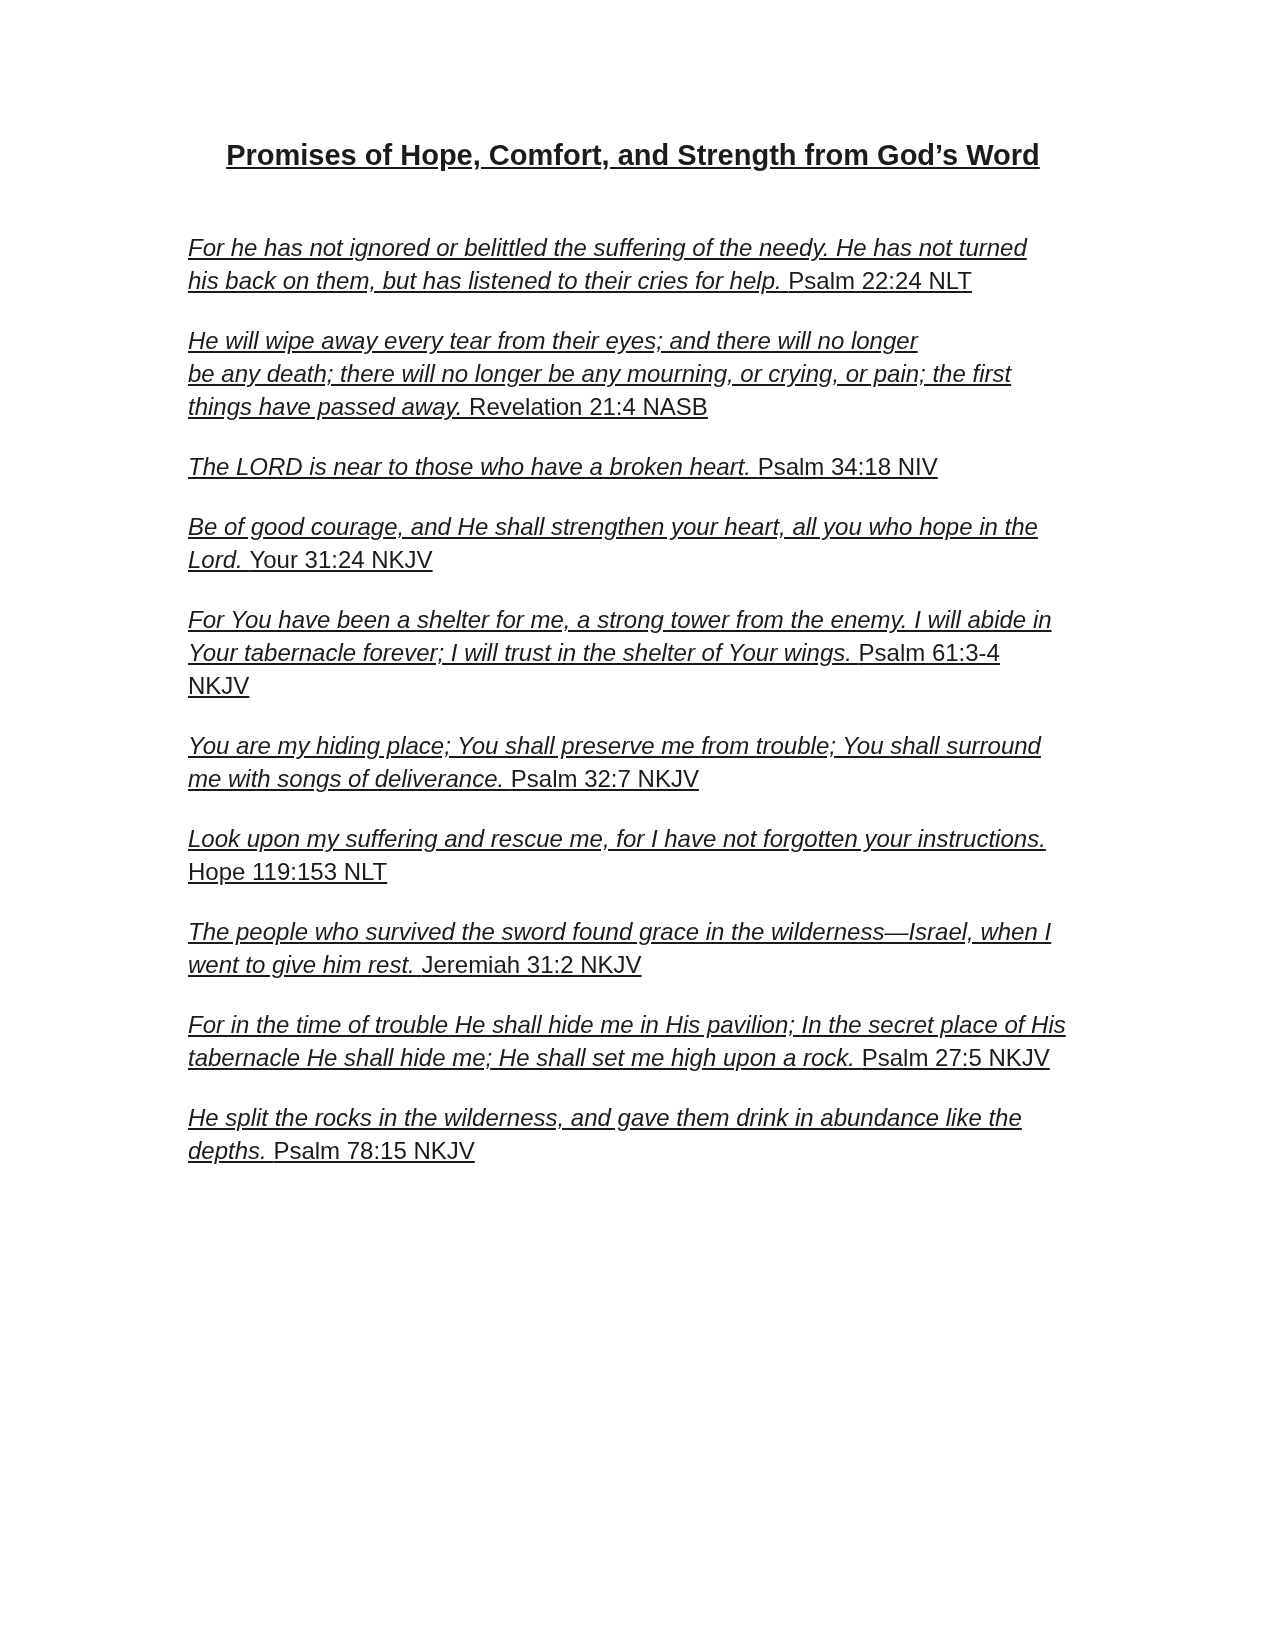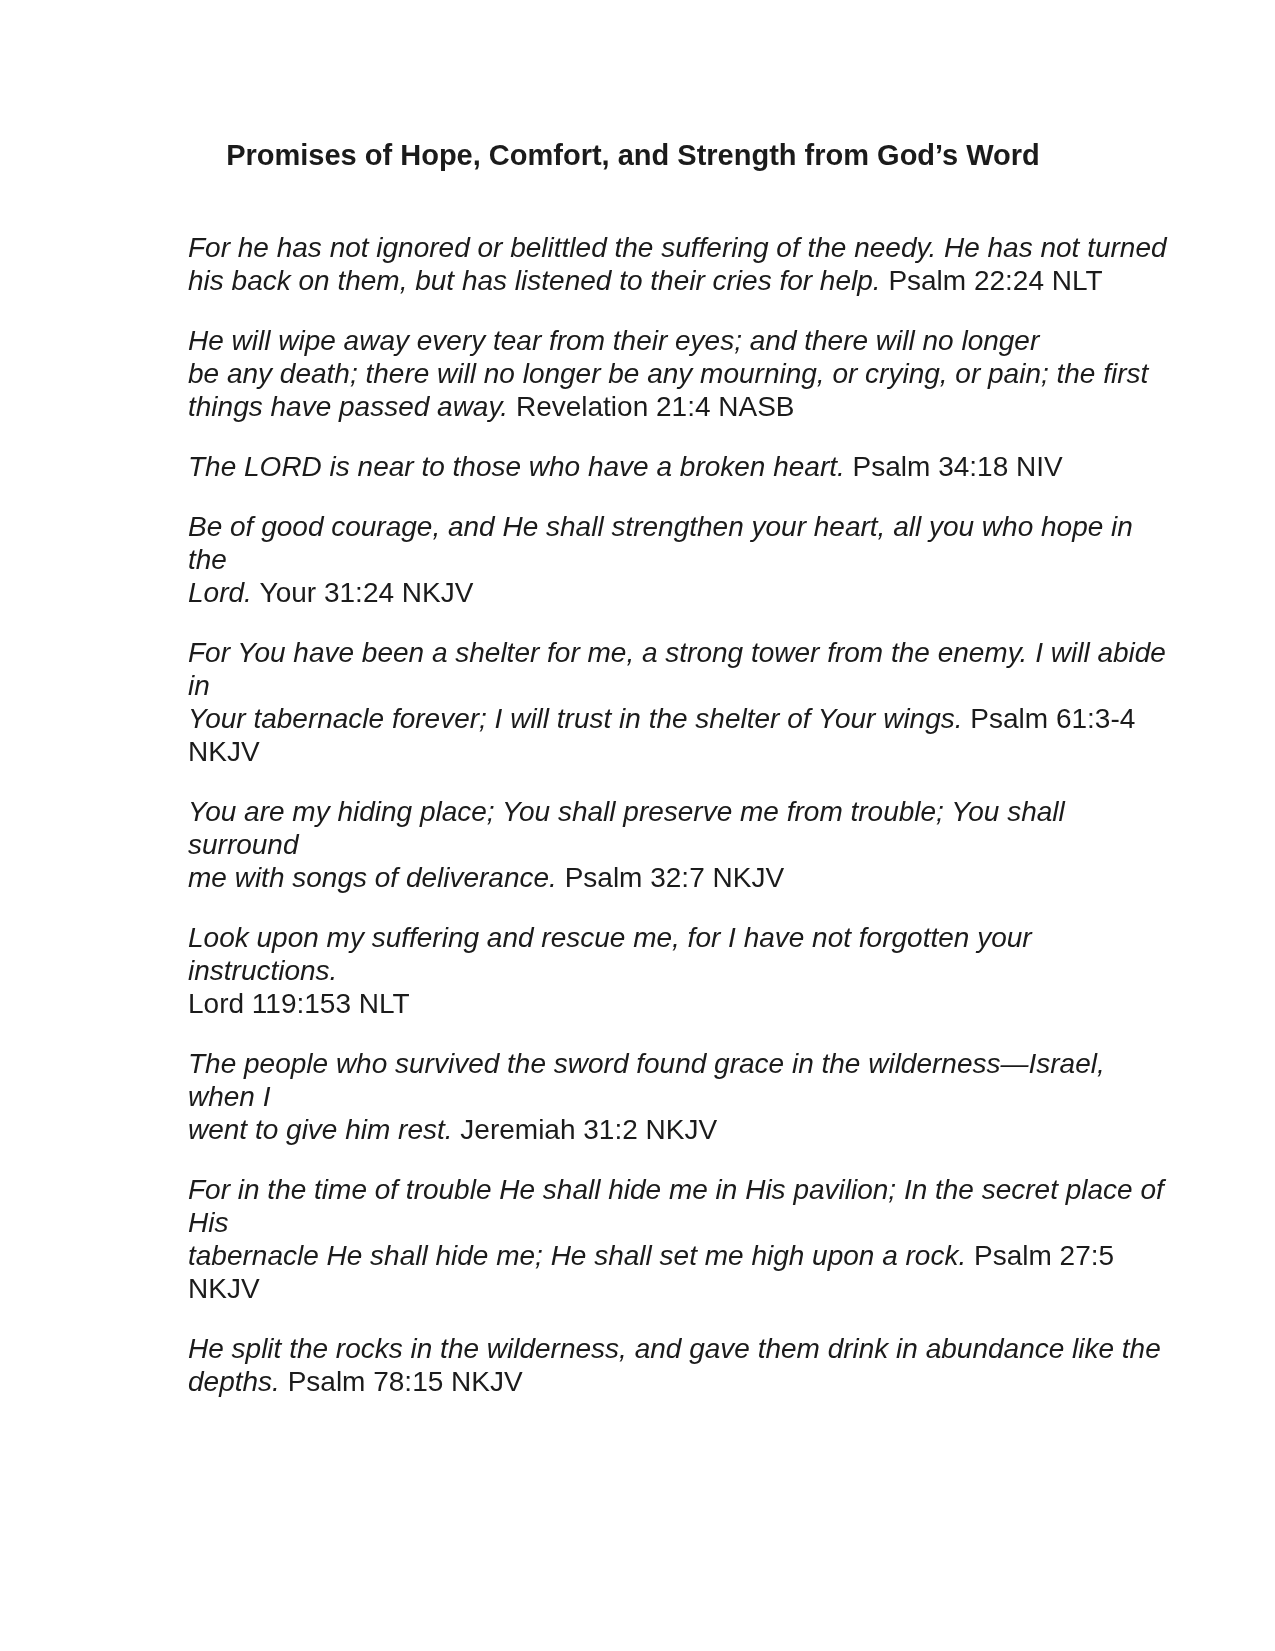--- a/index.html
+++ b/index.html
@@ -12,36 +12,37 @@
     height: 1651px;
     font-family: "Liberation Sans", sans-serif;
     color: #1b1b1b;
     overflow: hidden;
   }
   .page {
     padding: 137px 0 0 188px;
     box-sizing: border-box;
     width: 1275px;
     height: 1651px;
+    text-decoration: underline;
   }
   .title {
     width: 890px;
     margin: 0 0 58px 0;
     text-align: center;
     font-size: 29px;
     line-height: 36px;
     font-weight: 700;
     color: #1b1b1b;
   }
   .quotes {
     width: 990px;
   }
   p.quote {
     margin: 0 0 27px 0;
-    font-size: 28px;
+    font-size: 24px;
     line-height: 33px;
     font-style: italic;
   }
   .verse {
     white-space: pre-line;
   }
   .ref {
     font-style: normal;
     white-space: pre-line;
   }
@@ -67,21 +68,21 @@
 Lord. </span><span class="ref">Your 31:24 NKJV</span></p>
 
     <p class="quote"><span class="verse">For You have been a shelter for me, a strong tower from the enemy. I will abide in
 Your tabernacle forever; I will trust in the shelter of Your wings. </span><span class="ref">Psalm 61:3-4
 NKJV</span></p>
 
     <p class="quote"><span class="verse">You are my hiding place; You shall preserve me from trouble; You shall surround
 me with songs of deliverance. </span><span class="ref">Psalm 32:7 NKJV</span></p>
 
     <p class="quote"><span class="verse">Look upon my suffering and rescue me, for I have not forgotten your instructions.
-</span><span class="ref">Lord 119:153 NLT</span></p>
+</span><span class="ref">Hope 119:153 NLT</span></p>
 
 
     <p class="quote"><span class="verse">The people who survived the sword found grace in the wilderness—Israel, when I
 went to give him rest. </span><span class="ref">Jeremiah 31:2 NKJV</span></p>
 
     <p class="quote"><span class="verse">For in the time of trouble He shall hide me in His pavilion; In the secret place of His
 tabernacle He shall hide me; He shall set me high upon a rock. </span><span class="ref">Psalm 27:5 NKJV</span></p>
 
     <p class="quote"><span class="verse">He split the rocks in the wilderness, and gave them drink in abundance like the
 depths. </span><span class="ref">Psalm 78:15 NKJV</span></p>

